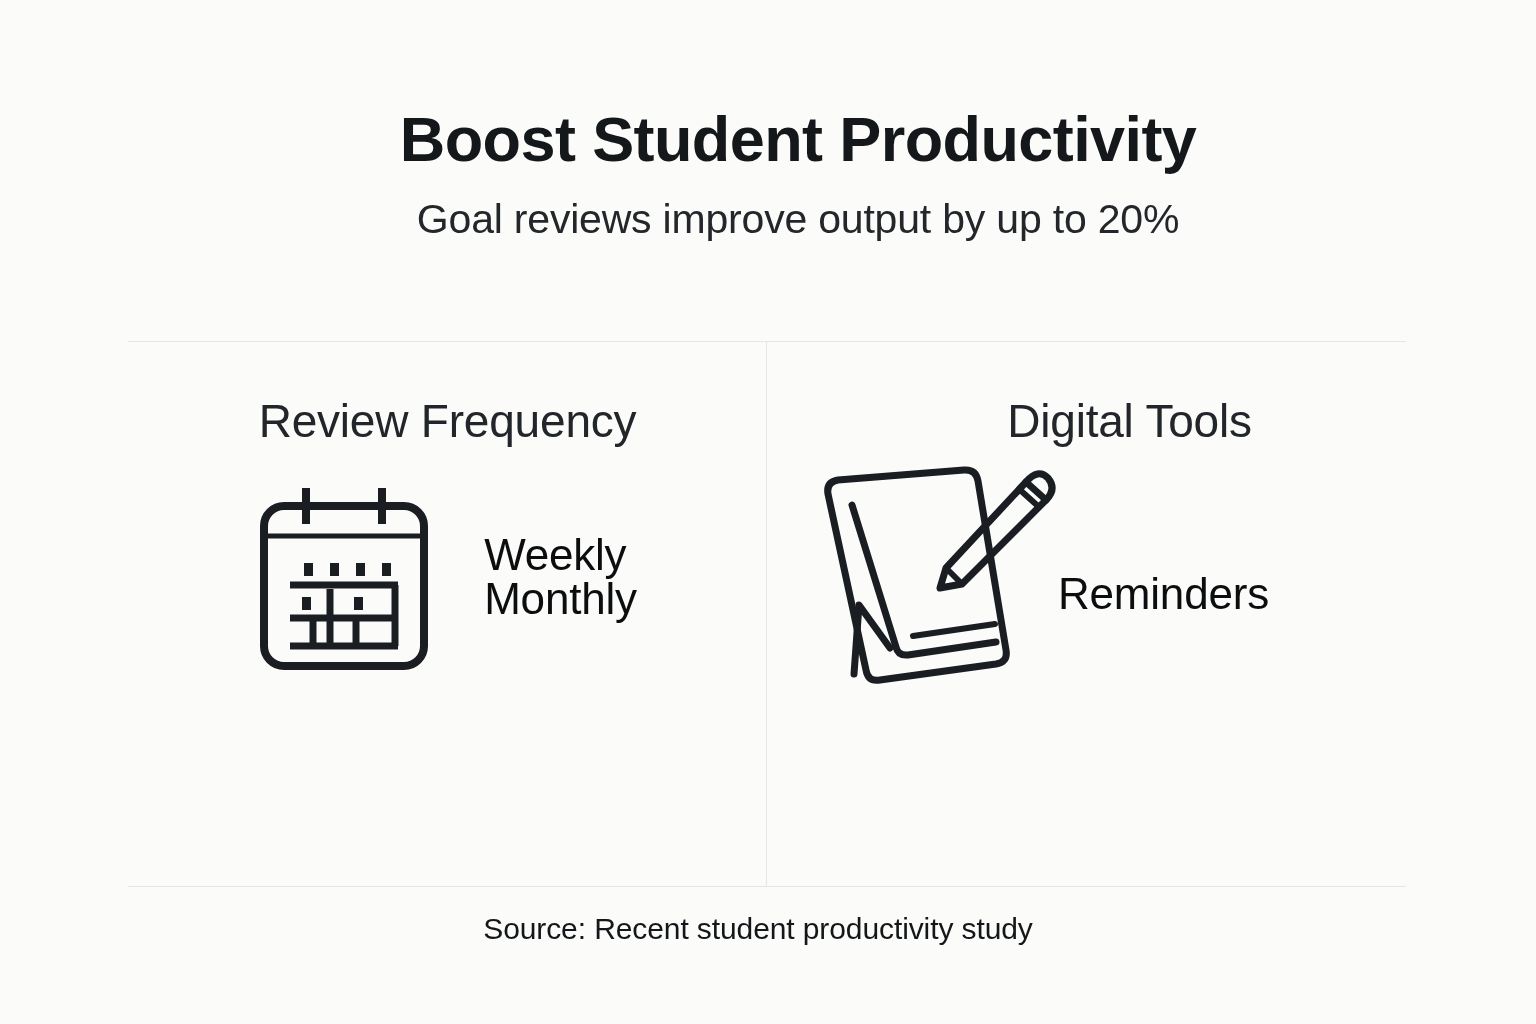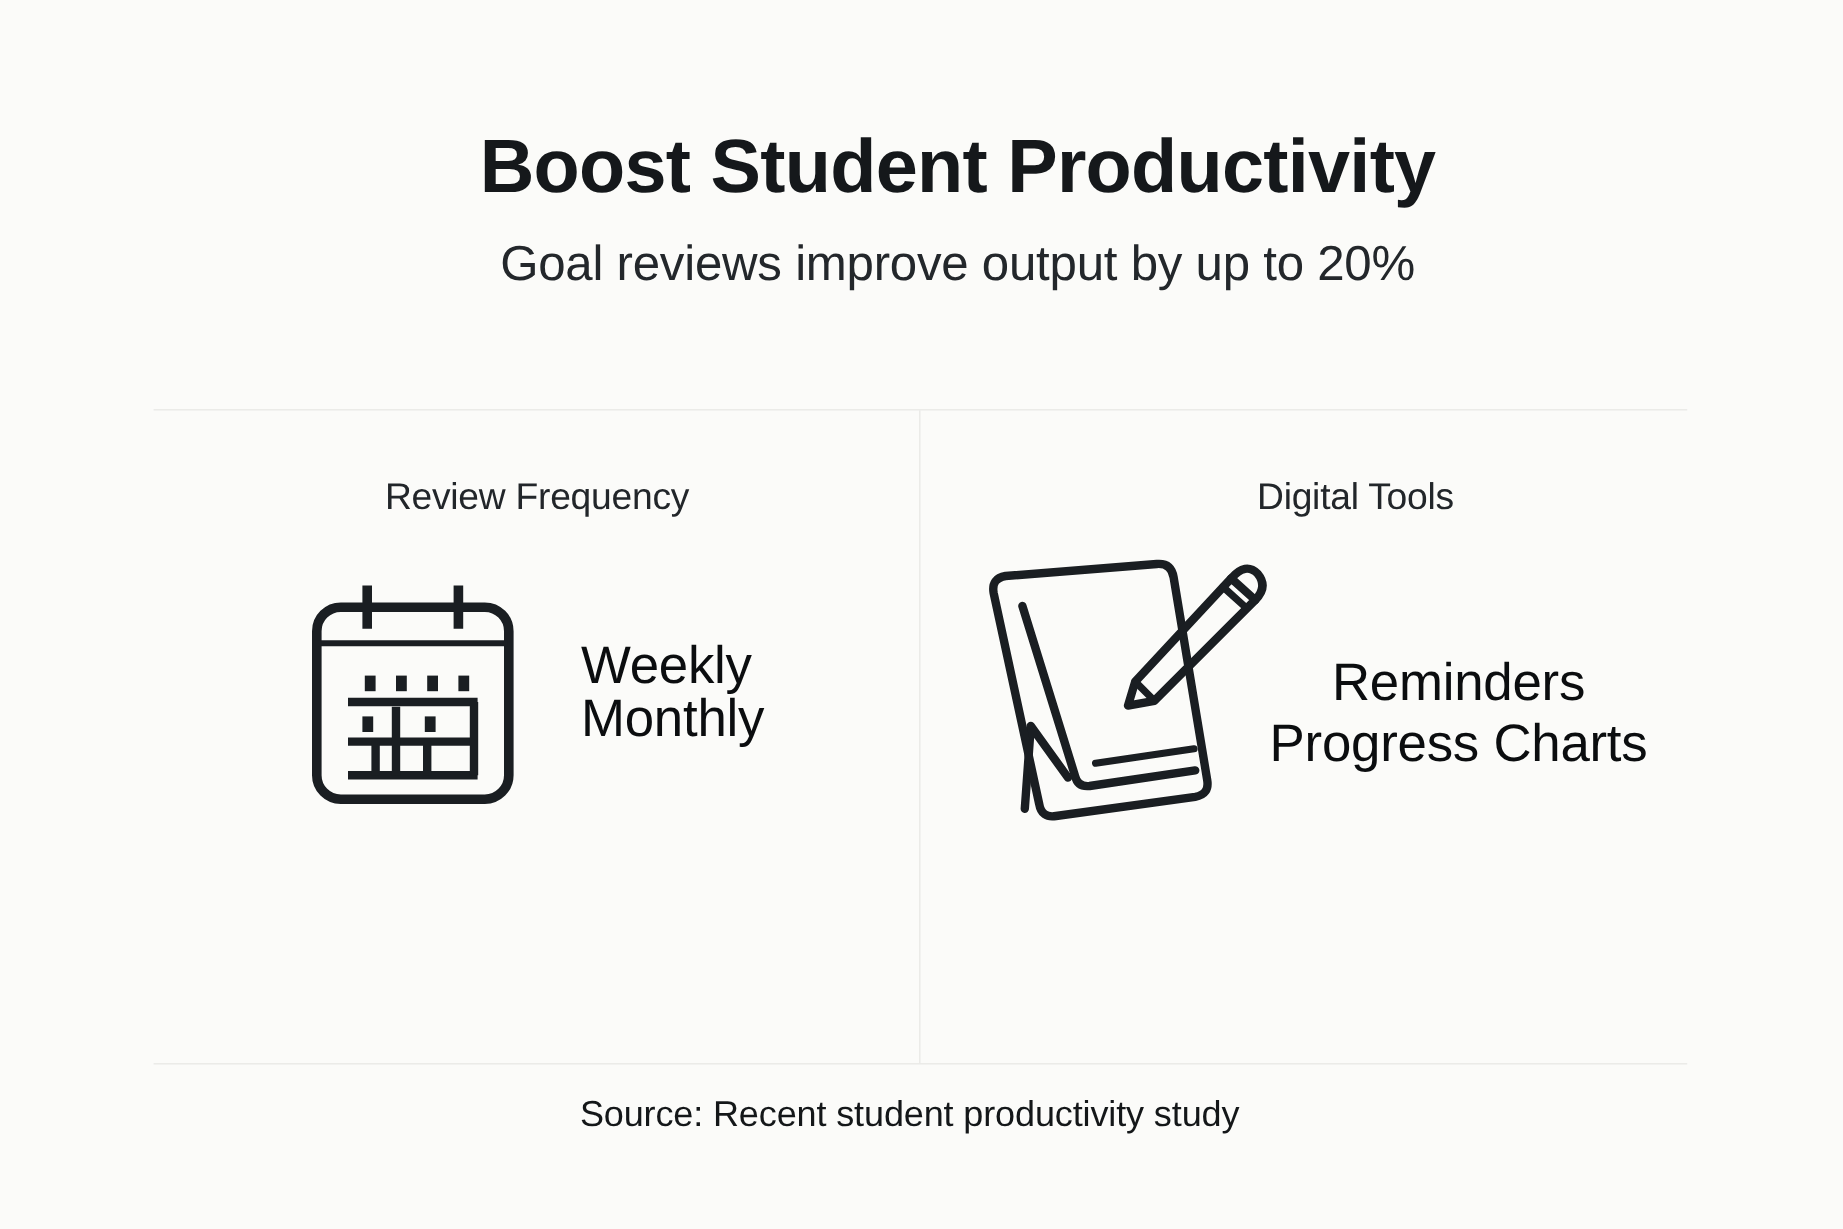--- a/index.html
+++ b/index.html
@@ -81,21 +81,21 @@
   }
   .panel-left  { left: 129px; width: 637px; }
   .panel-right { left: 810px; width: 639px; }
 
   .panel-heading {
     position: absolute;
     top: 56px;
     left: 0;
     width: 100%;
     text-align: center;
-    font-size: 31px;
+    font-size: 46px;
     color: #22262a;
     letter-spacing: -0.2px;
     line-height: 1;
   }
 
   
   .left-body {
     position: absolute;
     top: 142px;
     left: 0;
@@ -234,21 +234,20 @@
           <path d="M136 106 L152 122" stroke-width="6"></path>
 
           <path d="M209 27 L229 45" stroke-width="6"></path>
 
           <path d="M216 20 Q228 6 238 16 Q247 27 236 38"></path>
         </svg>
       </div>
 
       <div class="right-labels">
         <div class="right-label">Reminders</div>
-        <div class="right-label">Progress Charts</div>
       </div>
     </div>
   </div>
 
   <div class="footer">
     <span>Source: Recent student productivity study</span>
   </div>
 
 </div>
 

